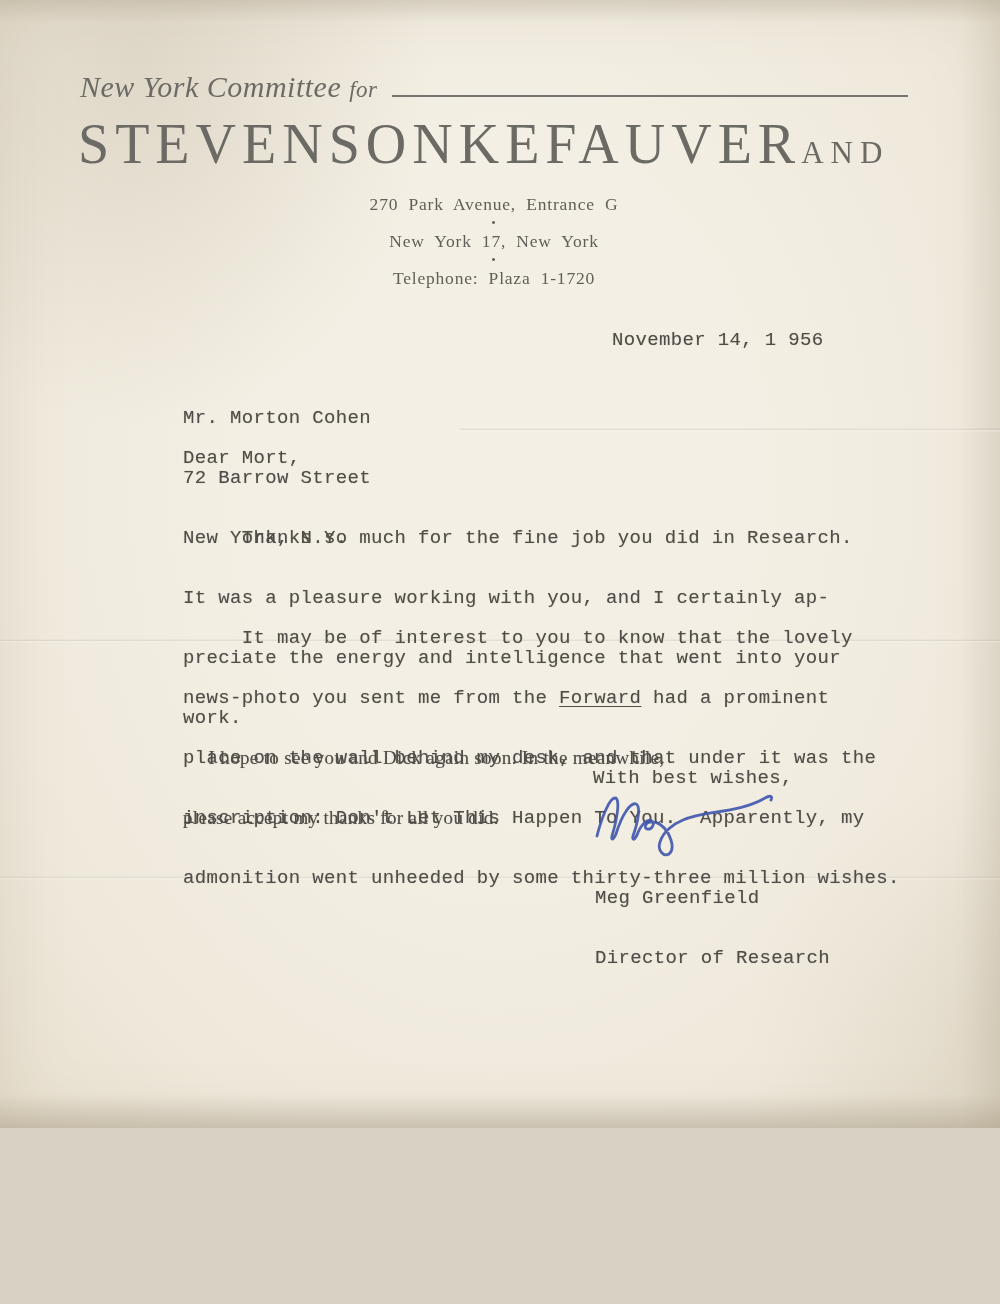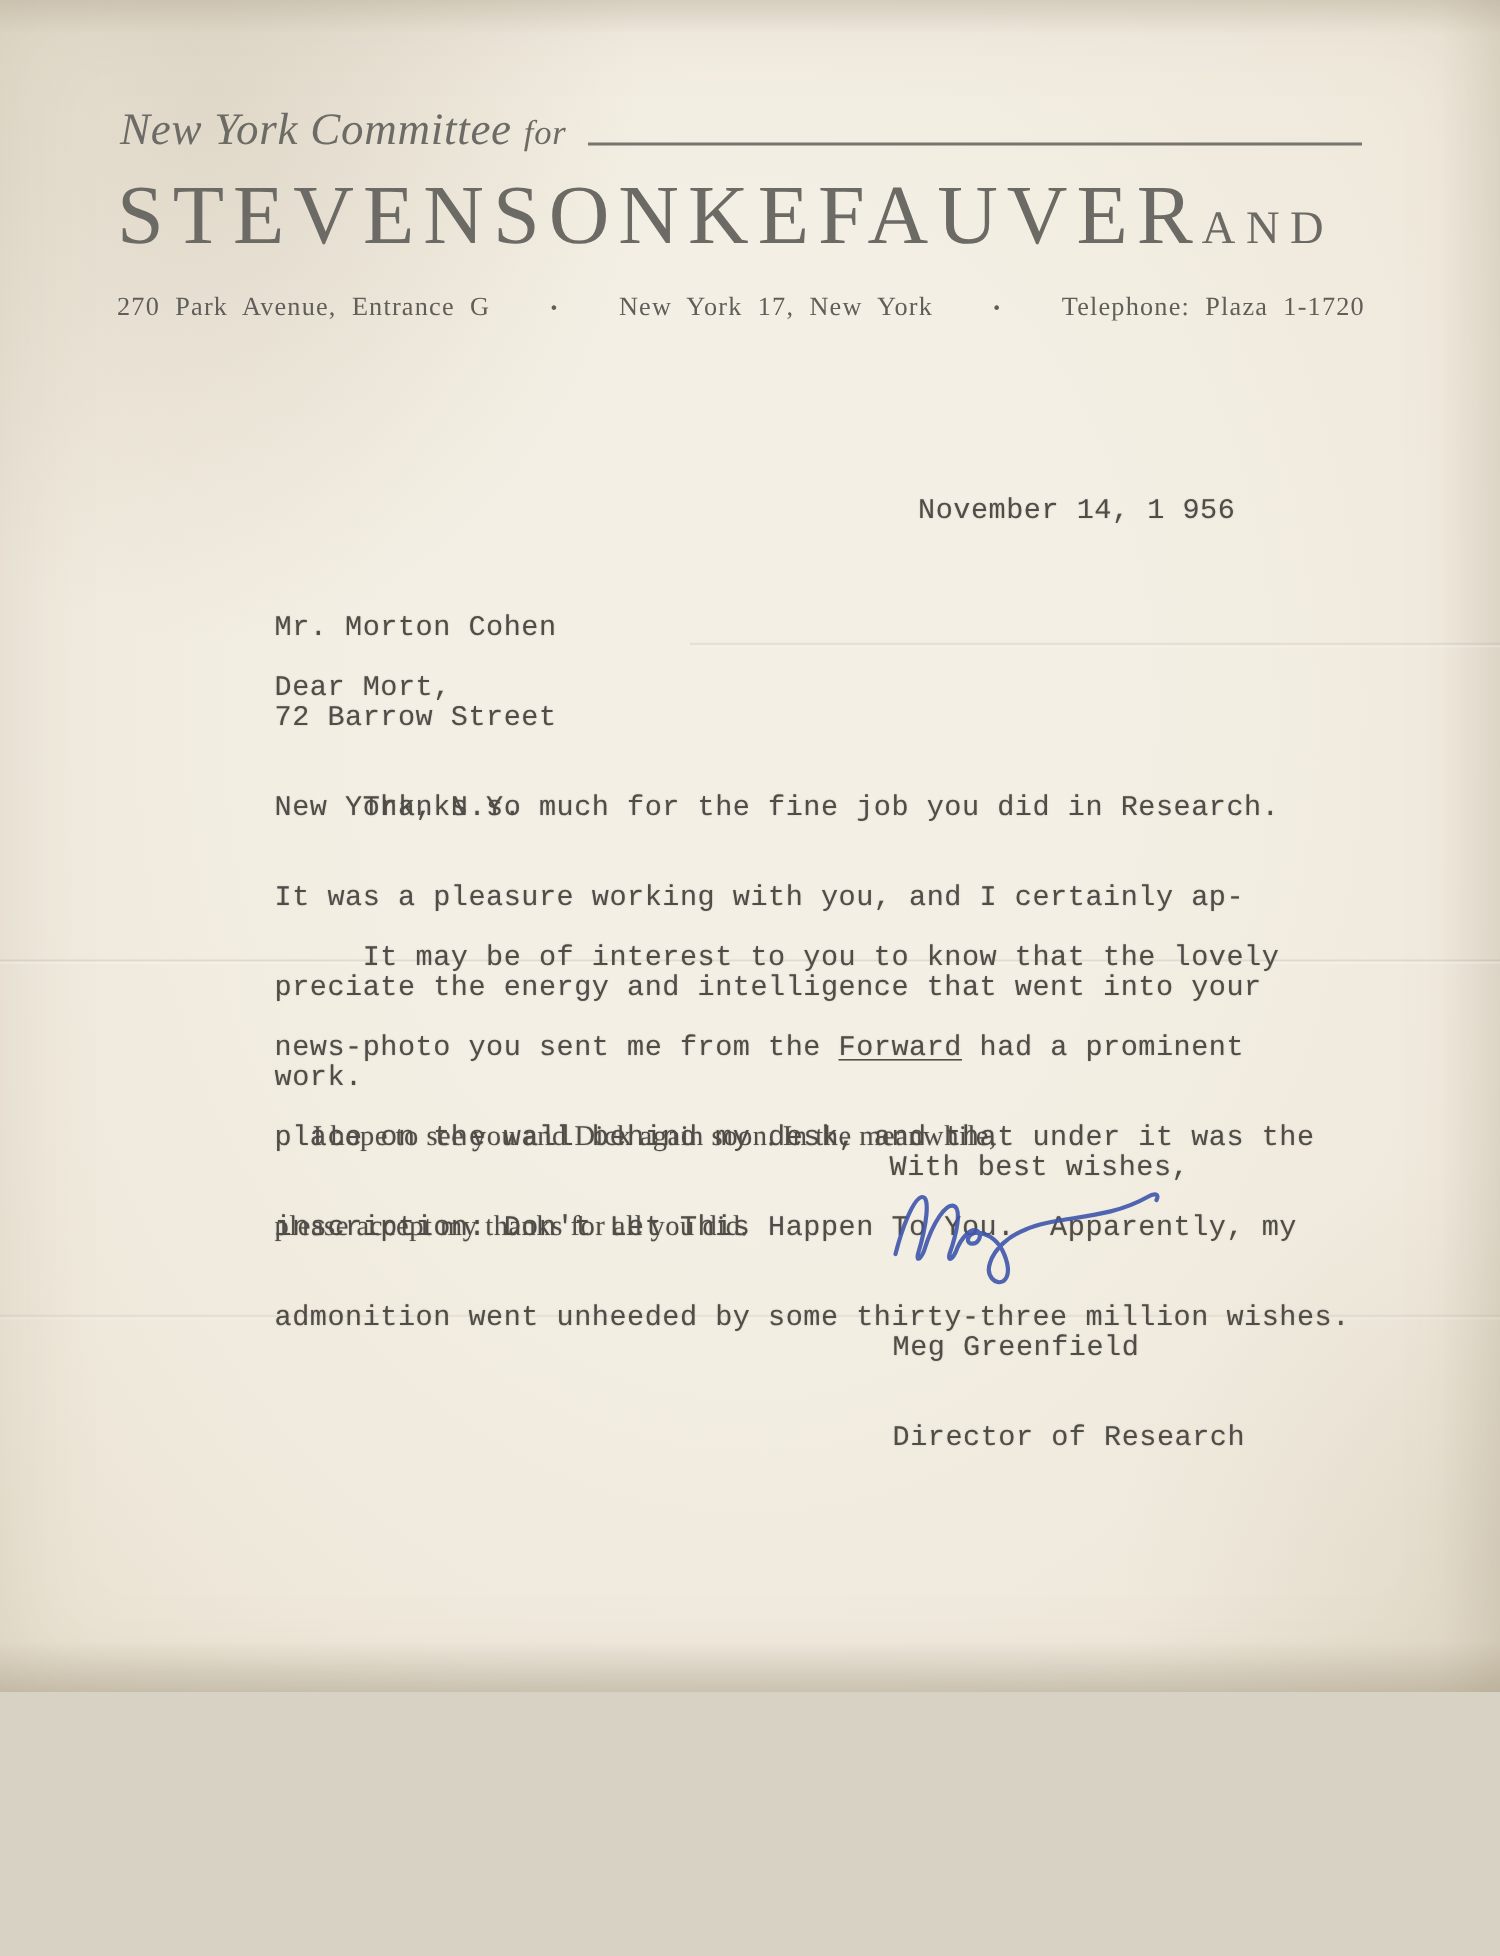--- a/index.html
+++ b/index.html
@@ -39,20 +39,21 @@
     color:#6b6a65;
   }
   .big-title .w{font-size:56px;letter-spacing:6px;line-height:60px;}
   .big-title .w-and{font-size:31px;letter-spacing:7px;}
   .lh-address{
     left:78px;top:194px;width:832px;
     display:flex;justify-content:space-between;align-items:center;
     font-size:17.5px;color:#5f5e59;
     letter-spacing:0.8px;word-spacing:5px;
     white-space:nowrap;
+    flex-direction:column;
   }
   .lh-address .dot{font-size:13px;color:#5f5e59;}
   
   .tw{
     font-family:"Liberation Mono","DejaVu Sans Mono",monospace;
     font-size:19px;line-height:20px;
     letter-spacing:0.35px;
     color:#504d48;
     white-space:pre;
     text-shadow:0 0 1px rgba(80,77,72,0.35);

